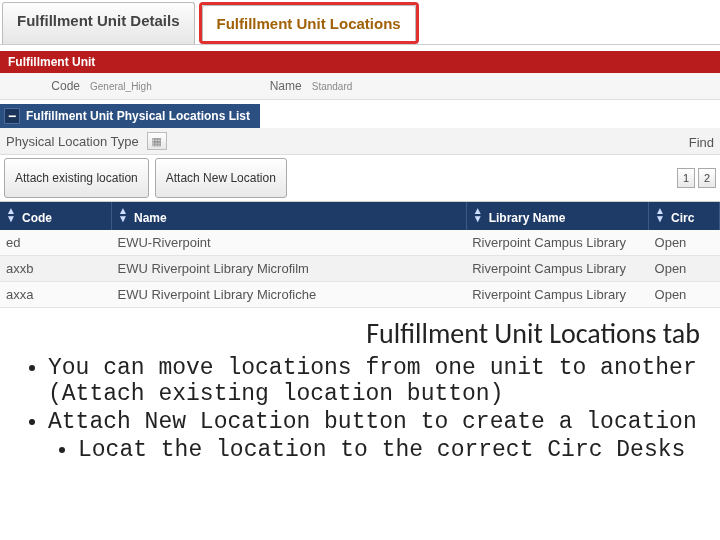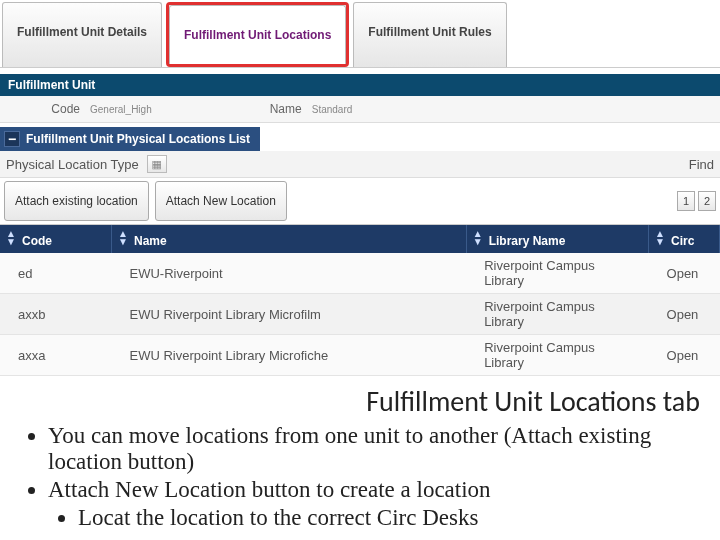--- a/index.html
+++ b/index.html
@@ -1,47 +1,47 @@
 <!DOCTYPE html>
 <html><head>
 <meta charset="utf-8">
 <style>
   * { box-sizing: border-box; margin: 0; padding: 0; }
   body { font-family: Arial, Helvetica, sans-serif; font-size: 13px; background: #fff; width: 720px; }
   .tabs { display: flex; gap: 4px; padding: 2px 2px 0 2px; }
   .tab {
     background: linear-gradient(#fdfdfd,#e6e6e6);
     border: 1px solid #bbb; border-bottom: none;
-    padding: 22px 14px; font-size: 12px; font-weight: bold; color: #444;
+    padding: 9px 14px; font-size: 15px; font-weight: bold; color: #444;
     border-radius: 3px 3px 0 0; cursor: pointer;
   }
-  .tab.active { background: #fff; color: #701a75; }
+  .tab.active { background: #fff; color: #a16207; }
   .tab-highlight { border: 3px solid #e03030; border-radius: 4px; padding: 0; }
   .tab-highlight .tab { margin: 0; }
   .thin-rule { height: 1px; background: #ccc; }
   .section-head-dark {
-    background: #0c4a6e; color: #fff; font-size: 12px; font-weight: bold;
+    background: #b91c1c; color: #fff; font-size: 12px; font-weight: bold;
     padding: 4px 8px; margin-top: 6px;
   }
   .form-row { display: flex; align-items: center; gap: 10px; padding: 6px 10px; background: #f6f6f6; border-bottom: 1px solid #ddd; }
   .form-label { color: #666; font-size: 12px; width: 70px; text-align: right; }
   .form-value { color: #888; font-size: 10px; flex: 0 0 auto; }
   .spacer { width: 60px; }
   .sub-head {
     background: #2b4f80; color: #fff; font-size: 12px; font-weight: bold;
     display: inline-flex; align-items: center; gap: 6px; padding: 4px 10px 4px 4px;
     margin-top: 4px;
   }
   .sub-head-icon {
     width: 16px; height: 16px; background: #1b355a; color: #fff;
     display: flex; align-items: center; justify-content: center; font-size: 14px; font-weight: bold;
     border: 1px solid #4a6a9a;
   }
   .filter-row {
-    display: flex; align-items: center; justify-content: space-between;
+    display: flex; align-items: flex-end; justify-content: space-between;
     padding: 4px 6px; background: #f3f3f3; border-bottom: 1px solid #ddd;
   }
   .filter-left { display: flex; align-items: center; gap: 8px; }
   .filter-label { color: #555; font-size: 13px; }
   .filter-icon { width: 20px; height: 18px; border: 1px solid #bbb; background: linear-gradient(#fff,#e7e7e7); display:flex; align-items:center; justify-content:center; }
   .filter-icon span { font-size: 11px; color: #888; }
   .find-label { color: #555; font-size: 13px; }
   .action-row {
     display: flex; align-items: center; justify-content: space-between;
     padding: 3px 4px; background: #fff; border-bottom: 1px solid #ccc;
@@ -58,43 +58,42 @@
     font-size: 11px; color: #444;
   }
   table.data { width: 100%; border-collapse: collapse; }
   table.data thead th {
     background: #1e3a66; color: #fff; font-size: 12px; font-weight: bold;
     text-align: left; padding: 5px 6px; border-right: 1px solid #3a5a8a;
     white-space: nowrap;
   }
   .sort-icon { display:inline-block; width:12px; margin-right:4px; color:#cfe0ff; font-size:10px; line-height:8px; }
   table.data tbody td {
-    padding: 5px 18px; font-size: 13px; color: #555;
+    padding: 5px 6px; font-size: 13px; color: #555;
     border-bottom: 1px solid #e4e4e4; background: #fafafa;
   }
   table.data tbody tr:nth-child(even) td { background: #f2f2f2; }
   .col-code { width: 110px; }
   .col-name { width: 350px; }
   .col-lib { width: 180px; }
   .col-loc { width: 70px; }
   .notes { padding: 8px 20px 20px 20px; background: #fff; }
   .notes h2 { font-family: Calibri, Arial, sans-serif; font-weight: normal; font-size: 28px; text-align: right; color: #222; margin-bottom: 4px; }
   .notes ul { list-style: disc; padding-left: 28px; }
-  .notes li { font-family: Liberation Serif, serif; font-size: 23px; color: #222; margin: 2px 0; }
+  .notes li { font-family: Liberation Mono, monospace; font-size: 23px; color: #222; margin: 2px 0; }
   .notes li ul { list-style: disc; padding-left: 30px; }
 </style>
 </head>
 <body>
 
 <div class="tabs">
   <div class="tab">Fulfillment Unit Details</div>
   <div class="tab-highlight">
     <div class="tab active">Fulfillment Unit Locations</div>
   </div>
-  <div class="tab">Fulfillment Unit Rules</div>
 </div>
 <div class="thin-rule"></div>
 
 <div class="section-head-dark">Fulfillment Unit</div>
 
 <div class="form-row">
   <div class="form-label">Code</div>
   <div class="form-value">General_High</div>
   <div class="spacer"></div>
   <div class="form-label">Name</div>

